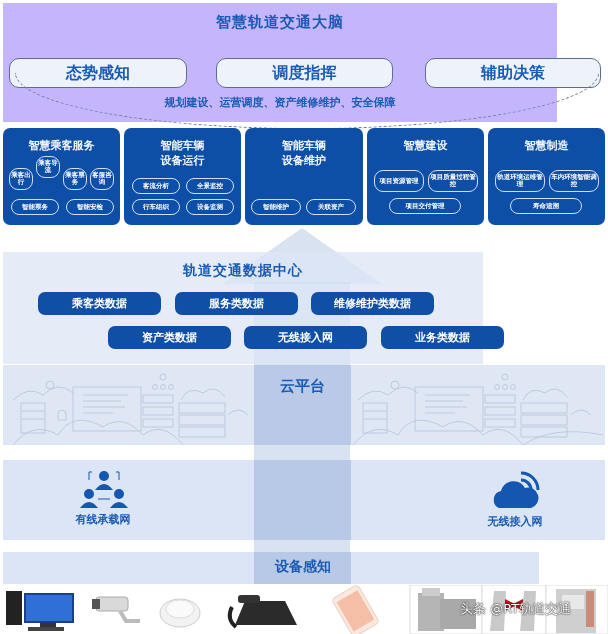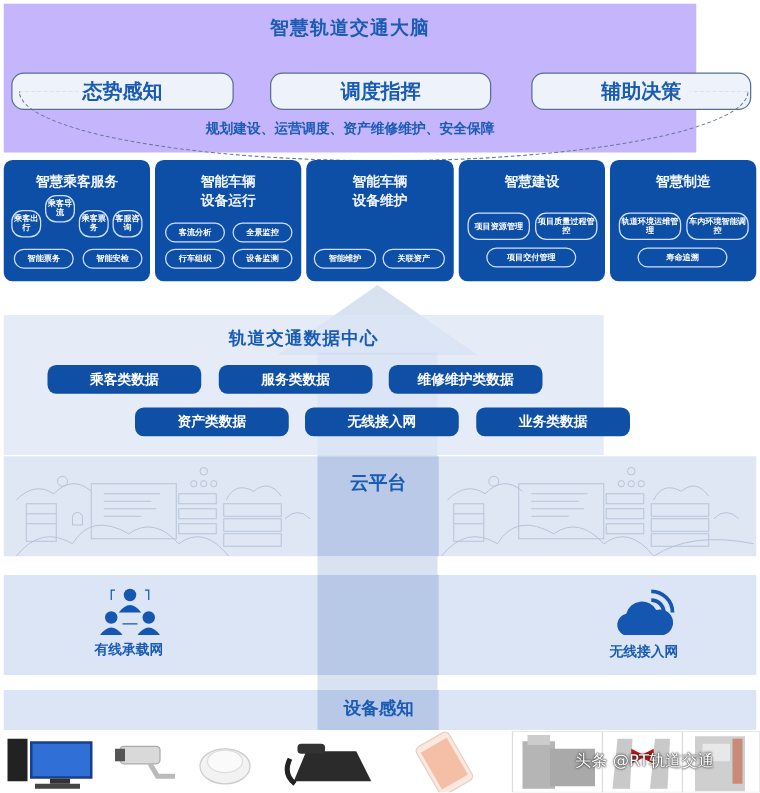--- a/index.html
+++ b/index.html
@@ -40,21 +40,21 @@
   .cloud-center { position: absolute; left: 251px; top: 0; width: 97px; height: 80px; background: rgba(140,165,215,0.45); }
   .cloud-title { position: absolute; left: 251px; width: 97px; top: 12px; text-align: center; font-size: 15px; font-weight: bold; color: #1a5bb3; }
 
   
   .net { left: 3px; top: 460px; width: 602px; height: 80px; background: #dce5f5; }
   .net-center { position: absolute; left: 251px; top: 0; width: 97px; height: 80px; background: rgba(140,165,215,0.45); }
   .net-title { position: absolute; left: 200px; width: 200px; top: 14px; text-align: center; font-size: 14px; font-weight: bold; color: #1a5bb3; }
   .net-label { position: absolute; font-size: 11px; font-weight: bold; color: #1a5bb3; text-align: center; }
 
   
-  .dev { left: 3px; top: 552px; width: 602px; height: 32px; background: #dce5f5; padding-left: 48px; }
+  .dev { left: 3px; top: 552px; width: 536px; height: 32px; background: #dce5f5; padding-left: 48px; }
   .dev-center { position: absolute; left: 251px; top: 0; width: 97px; height: 32px; background: rgba(140,165,215,0.45); }
   .dev-title { position: absolute; left: 200px; width: 200px; top: 6px; text-align: center; font-size: 14px; font-weight: bold; color: #1a5bb3; }
 
   .devices { left: 0; top: 585px; width: 608px; height: 49px; background: #ffffff; }
   .watermark { position: absolute; left: 460px; top: 600px; font-size: 13px; color: #ffffff; text-shadow: 0 0 2px #333, 0 0 1px #000; white-space: nowrap; }
 </style>
 </head>
 <body>
 
 <div class="arrow-head"></div>

